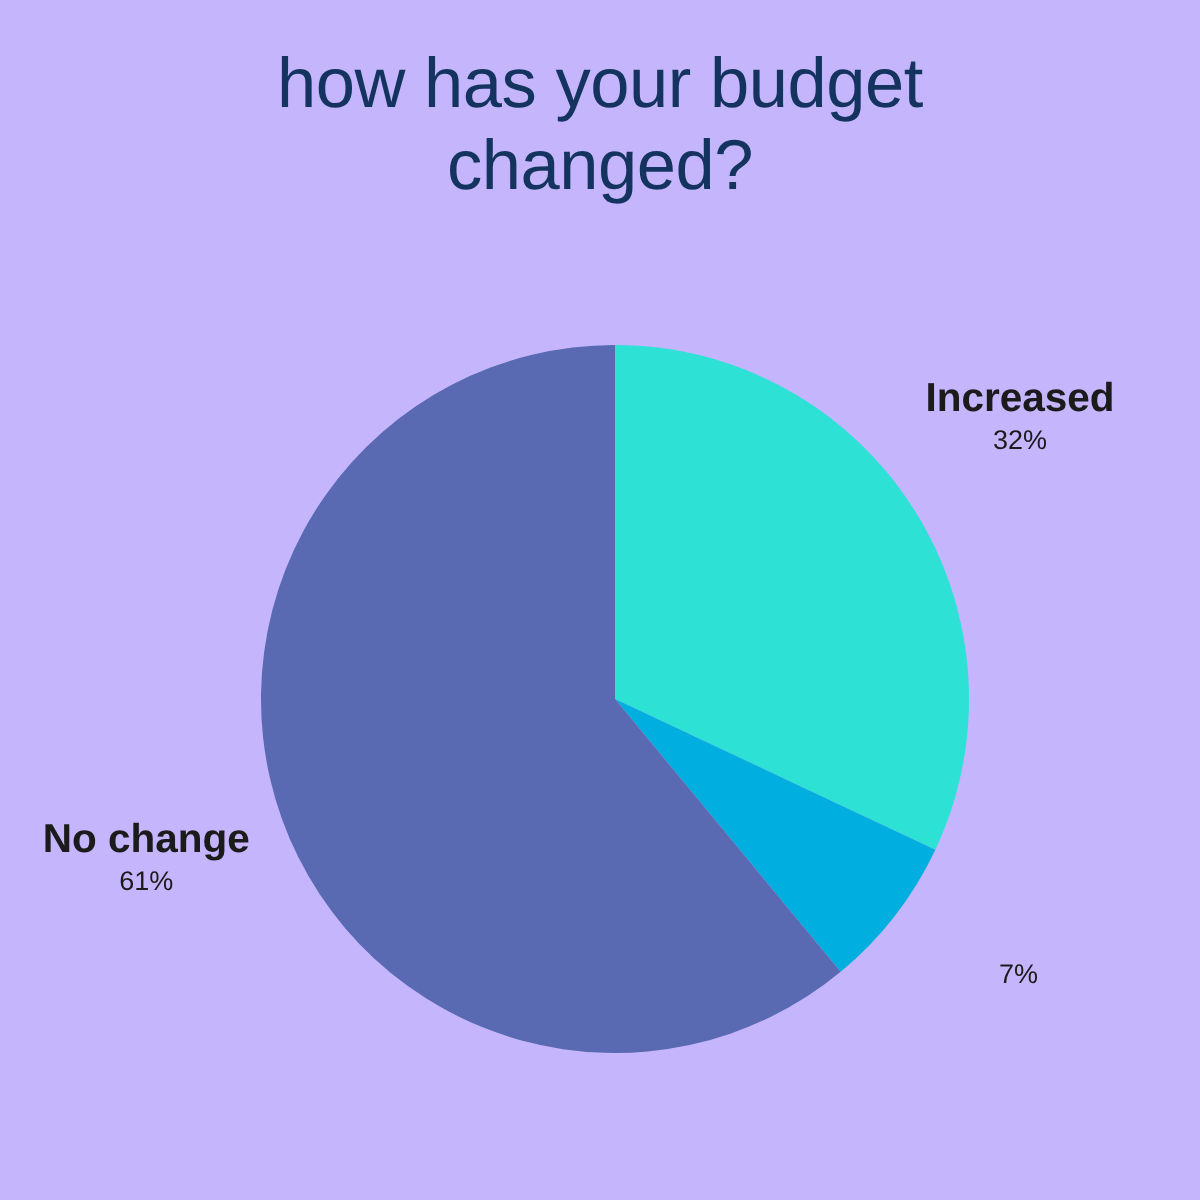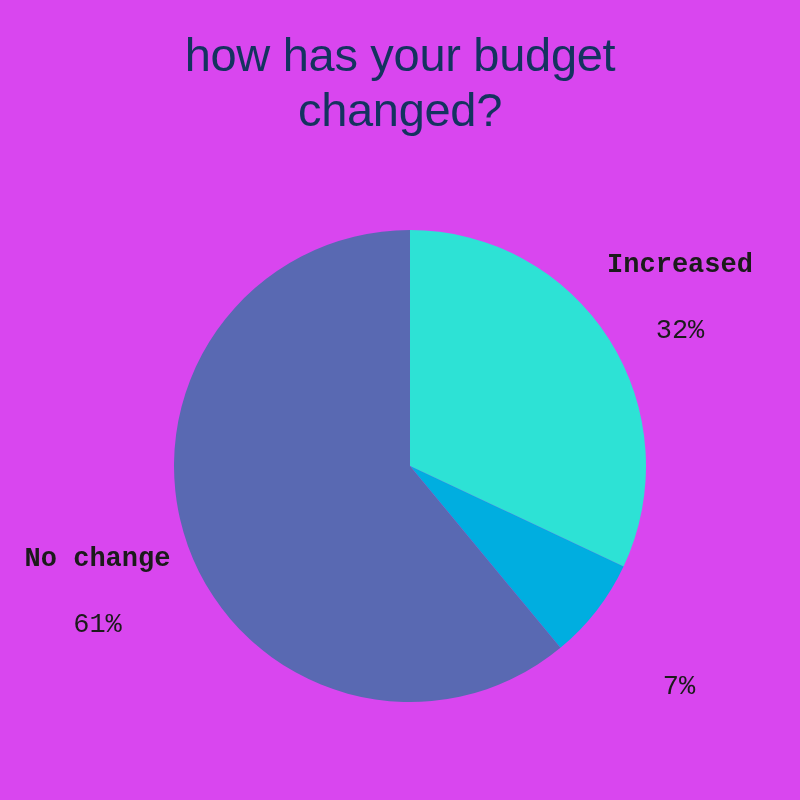--- a/index.html
+++ b/index.html
@@ -12,21 +12,21 @@
     background: #ffffff;
     font-family: "Liberation Sans", sans-serif;
     overflow: hidden;
     position: relative;
   }
 
   #page {
     position: relative;
     width: 800px;
     height: 800px;
-    background: #d946ef;
+    background: #c4b5fd;
   }
 
   
   #chart-title {
     position: absolute;
     left: 0;
     top: 28px;
     width: 800px;
     text-align: center;
     color: #14335f;
@@ -51,36 +51,35 @@
     width: 472px;
     height: 472px;
     overflow: visible;
   }
 
   
   .data-label {
     position: absolute;
     text-align: center;
     color: #1b1b1b;
-    font-family: Liberation Mono, monospace;
+    font-family: Liberation Sans, sans-serif;
   }
   .data-label .label-name {
     display: block;
     font-weight: bold;
     font-size: 27px;
     line-height: 1.1;
     white-space: nowrap;
   }
   .data-label .label-value {
     display: block;
     font-weight: normal;
-    font-size: 27px;
+    font-size: 18px;
     line-height: 1.35;
     white-space: nowrap;
-    margin-top: 32px;
   }
 
   #label-increased {
     left: 575px;
     top: 251px;
     width: 210px;
   }
   #label-nochange {
     left: -5px;
     top: 545px;

